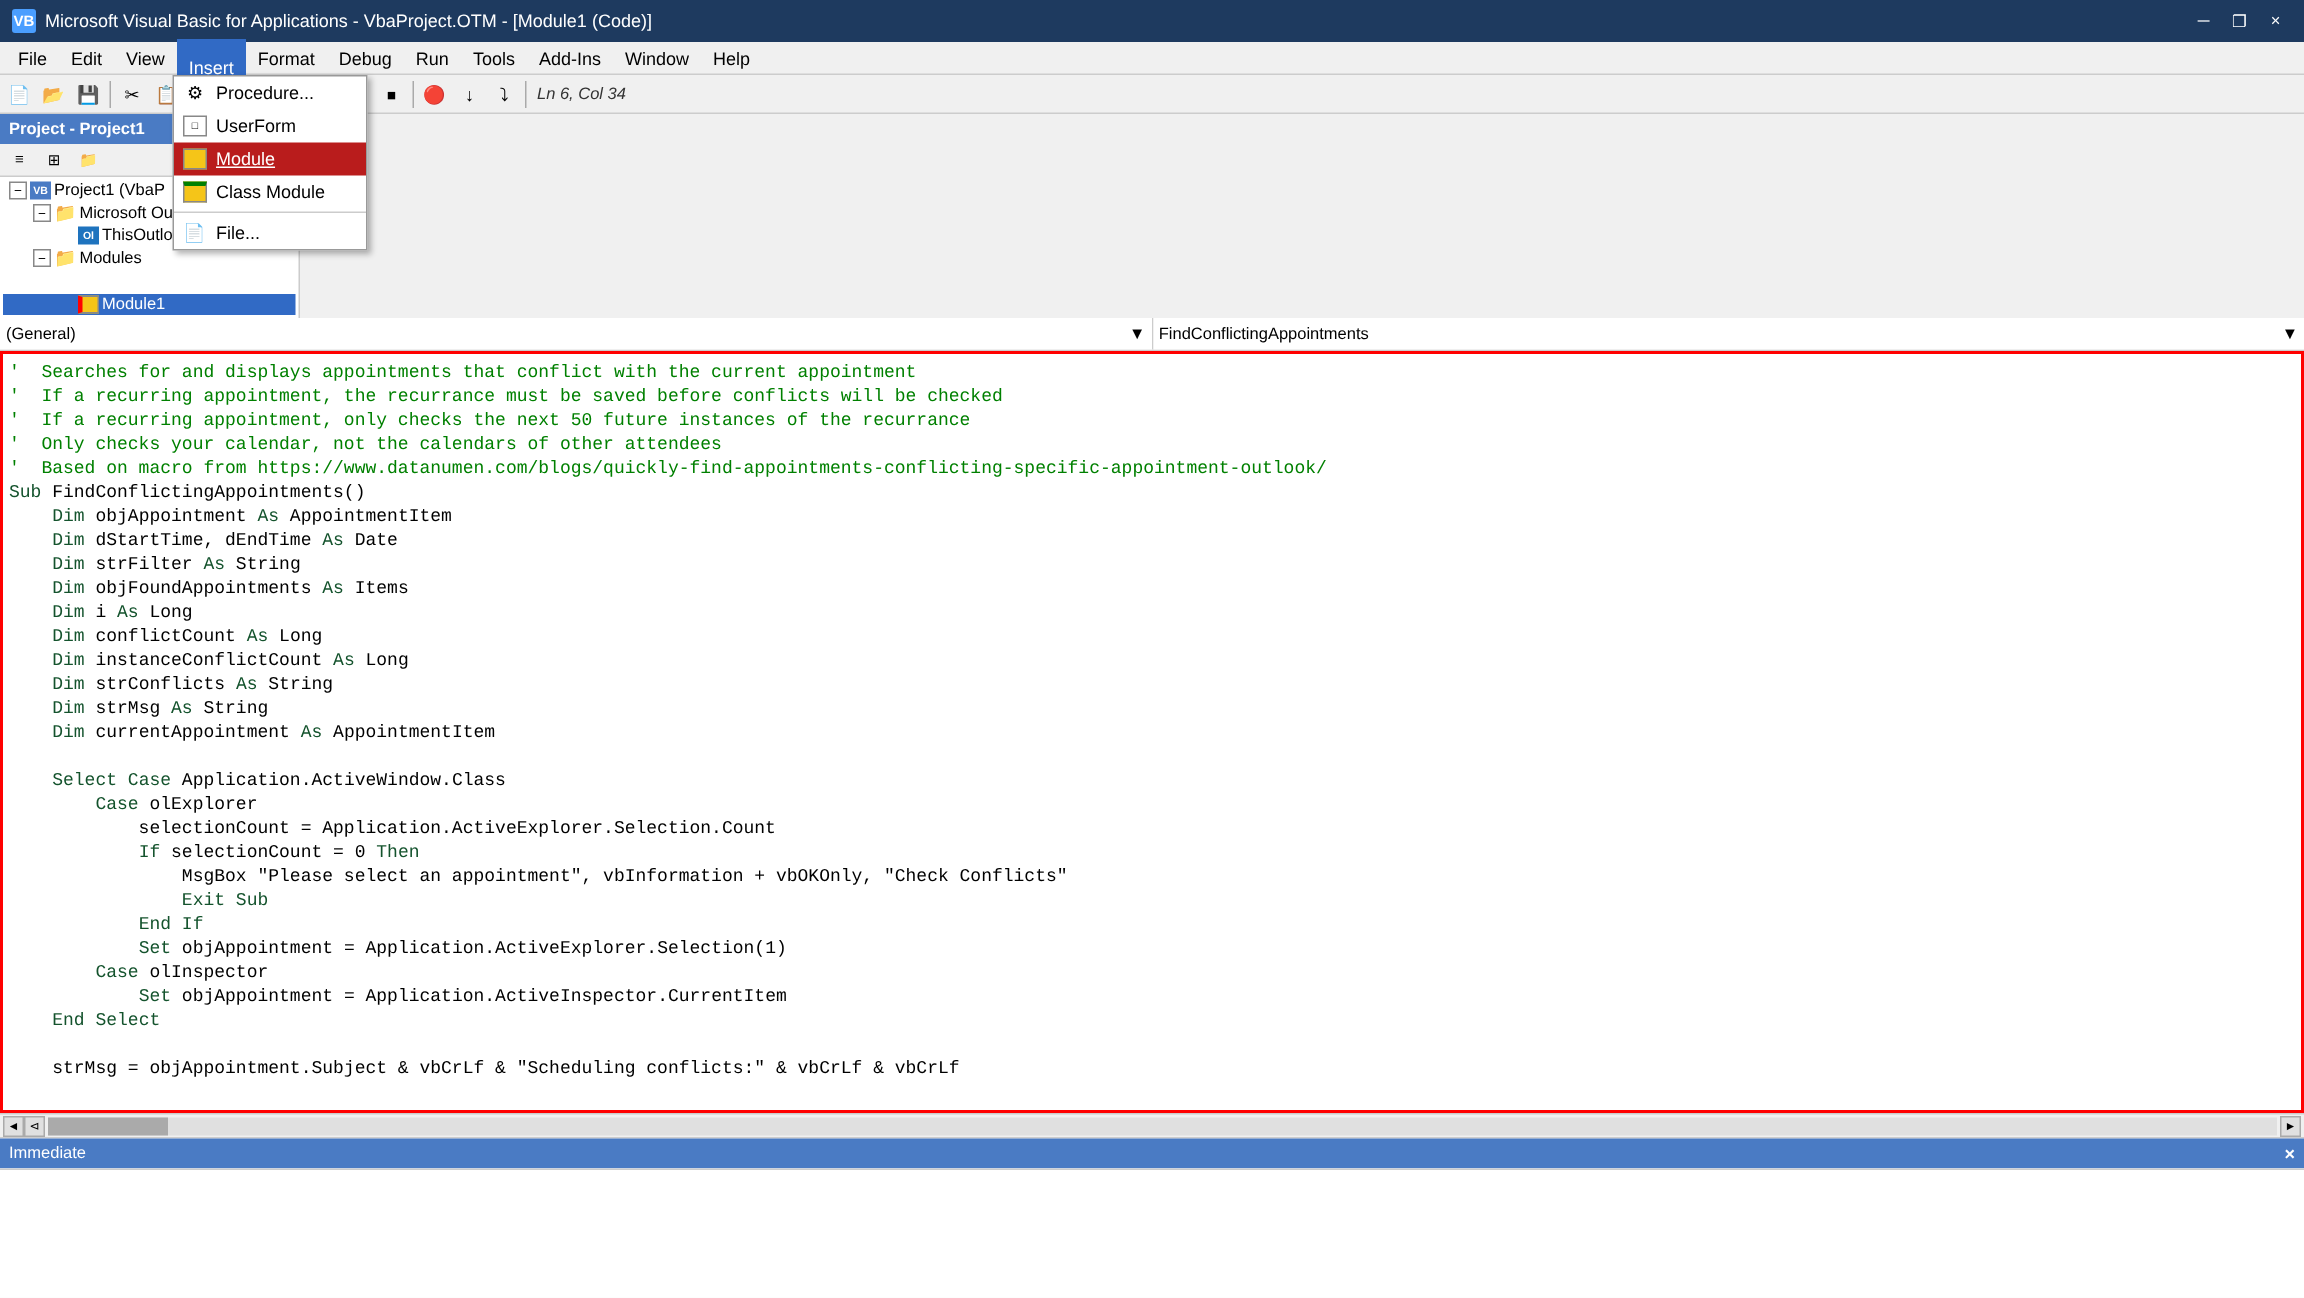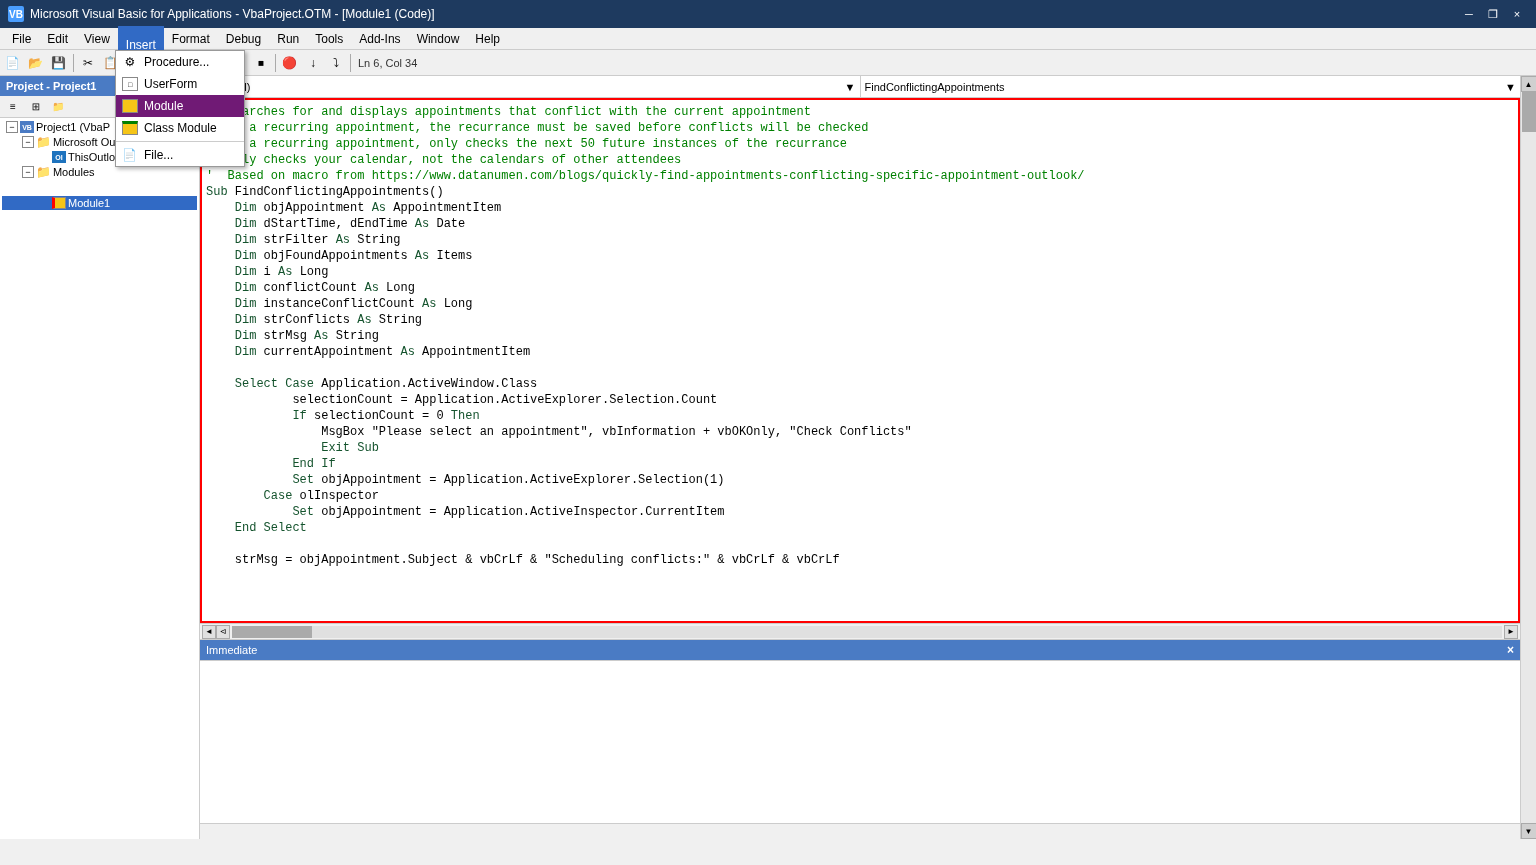--- a/index.html
+++ b/index.html
@@ -135,27 +135,29 @@
     .tb-sep {
       width: 1px;
       height: 18px;
       background: #aaa;
       margin: 0 2px;
     }
     .tb-text {
       font-size: 11px;
       padding: 0 4px;
       color: #333;
+      font-style: italic;
     }
 
     
     #main-content {
       display: flex;
       height: calc(865px - 28px - 22px - 26px - 26px);
       position: relative;
+      flex-direction: column;
     }
 
     
     #project-panel {
       width: 200px;
       min-width: 200px;
       border-right: 1px solid #ccc;
       background: white;
       display: flex;
       flex-direction: column;
@@ -548,20 +550,21 @@
       <div class="code-line">    <span class="code-keyword">Dim</span> strFilter <span class="code-keyword">As</span> String</div>
       <div class="code-line">    <span class="code-keyword">Dim</span> objFoundAppointments <span class="code-keyword">As</span> Items</div>
       <div class="code-line">    <span class="code-keyword">Dim</span> i <span class="code-keyword">As</span> Long</div>
       <div class="code-line">    <span class="code-keyword">Dim</span> conflictCount <span class="code-keyword">As</span> Long</div>
       <div class="code-line">    <span class="code-keyword">Dim</span> instanceConflictCount <span class="code-keyword">As</span> Long</div>
       <div class="code-line">    <span class="code-keyword">Dim</span> strConflicts <span class="code-keyword">As</span> String</div>
       <div class="code-line">    <span class="code-keyword">Dim</span> strMsg <span class="code-keyword">As</span> String</div>
       <div class="code-line">    <span class="code-keyword">Dim</span> currentAppointment <span class="code-keyword">As</span> AppointmentItem</div>
       <div class="code-line">&nbsp;</div>
       <div class="code-line">    <span class="code-keyword">Select Case</span> Application.ActiveWindow.Class</div>
+      <div class="code-line">        <span class="code-keyword">Case</span> olExplorer</div>
       <div class="code-line">            selectionCount = Application.ActiveExplorer.Selection.Count</div>
       <div class="code-line">            <span class="code-keyword">If</span> selectionCount = 0 <span class="code-keyword">Then</span></div>
       <div class="code-line">                MsgBox "Please select an appointment", vbInformation + vbOKOnly, "Check Conflicts"</div>
       <div class="code-line">                <span class="code-keyword">Exit Sub</span></div>
       <div class="code-line">            <span class="code-keyword">End If</span></div>
       <div class="code-line">            <span class="code-keyword">Set</span> objAppointment = Application.ActiveExplorer.Selection(1)</div>
       <div class="code-line">        <span class="code-keyword">Case</span> olInspector</div>
       <div class="code-line">            <span class="code-keyword">Set</span> objAppointment = Application.ActiveInspector.CurrentItem</div>
       <div class="code-line">    <span class="code-keyword">End Select</span></div>
       <div class="code-line">&nbsp;</div>
@@ -602,21 +605,21 @@
   <div class="dropdown-item">
     <span class="dropdown-item-icon">⚙</span>
     <span>Procedure...</span>
   </div>
   <div class="dropdown-item">
     <span class="dropdown-item-icon">
       <span class="userform-icon">□</span>
     </span>
     <span>UserForm</span>
   </div>
-  <div class="dropdown-item selected" style="background:#701a75; color:white;">
+  <div class="dropdown-item selected" style="background:#b91c1c; color:white;text-decoration:underline;">
     <span class="dropdown-item-icon">
       <span style="width:16px;height:14px;background:#f5c518;border:1px solid #888;display:inline-block;"></span>
     </span>
     <span>Module</span>
   </div>
   <div class="dropdown-item">
     <span class="dropdown-item-icon">
       <span style="width:16px;height:14px;background:#f5c518;border:1px solid #888;border-top:3px solid green;display:inline-block;"></span>
     </span>
     <span>Class Module</span>

